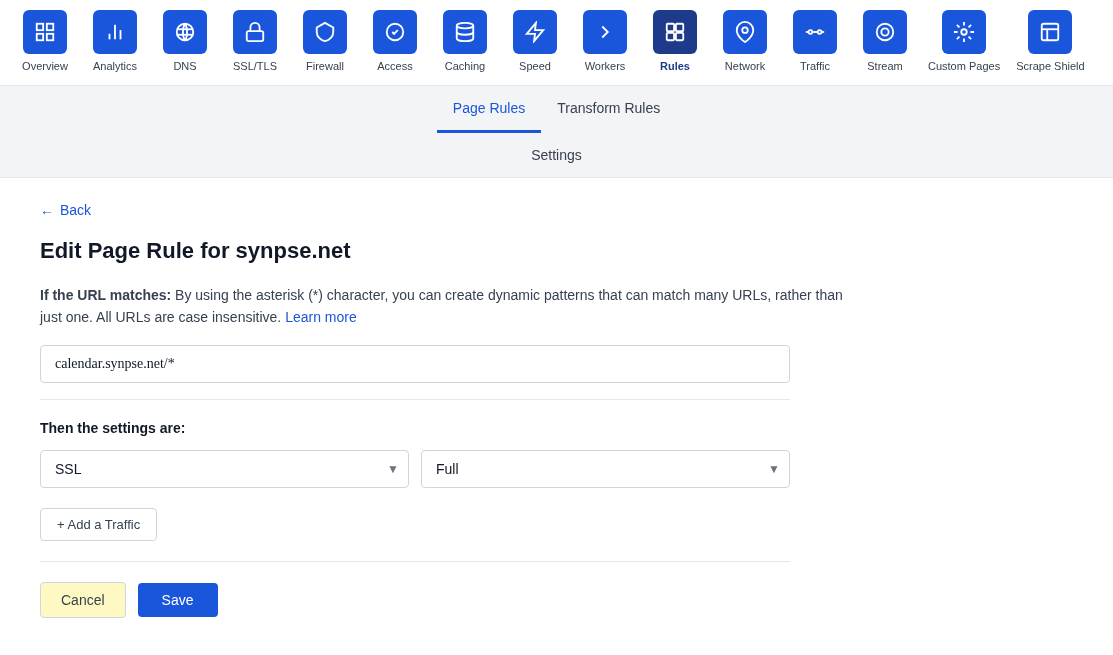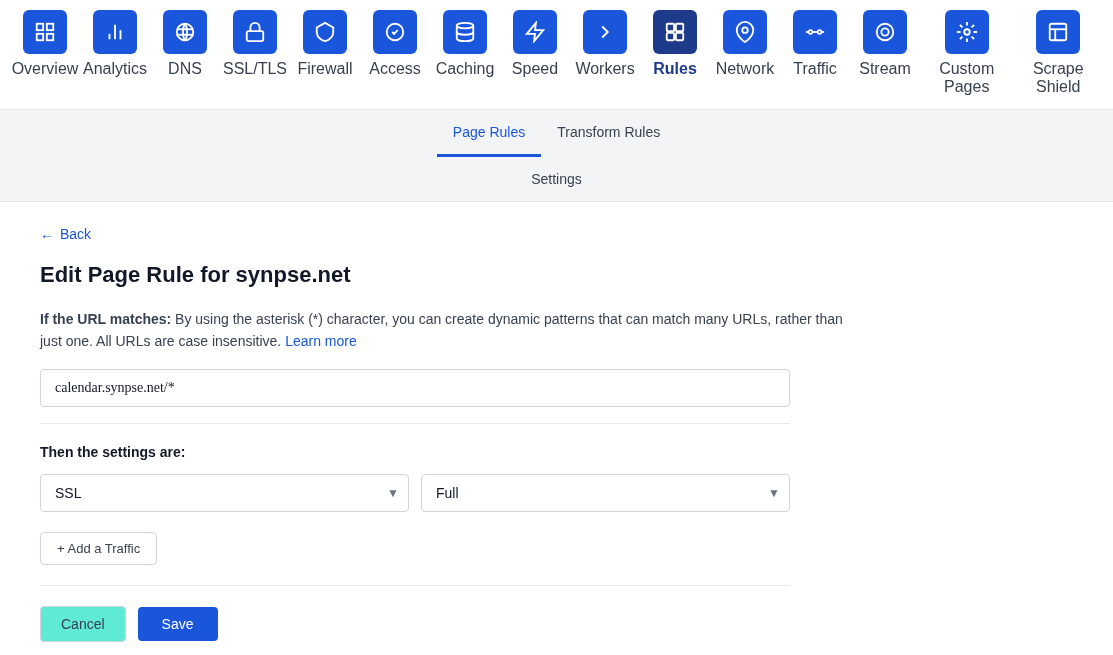--- a/index.html
+++ b/index.html
@@ -37,21 +37,21 @@
       background: #1a56db;
       display: flex;
       align-items: center;
       justify-content: center;
       color: #fff;
       font-size: 18px;
     }
     .nav-item.active .nav-icon {
       background: #1e3a8a;
     }
-    .nav-label { color: #374151; font-size: 16px; }
+    .nav-label { color: #374151; font-size: 11px; }
     .nav-item.active .nav-label { color: #1e3a8a; font-weight: 600; }
 
     
     .sub-nav {
       display: flex;
       align-items: center;
       justify-content: space-between;
       background: #f3f4f6;
       border-bottom: 1px solid #e5e7eb;
       padding: 0 20px;
@@ -187,21 +187,21 @@
     .action-row {
       display: flex;
       gap: 12px;
       align-items: center;
     }
 
     .cancel-btn {
       padding: 9px 20px;
       border: 1px solid #d1d5db;
       border-radius: 4px;
-      background: #5eead4;
+      background: #fef9c3;
       color: #374151;
       font-size: 14px;
       cursor: pointer;
       font-weight: 500;
     }
 
     .save-btn {
       padding: 9px 24px;
       border: none;
       border-radius: 4px;

